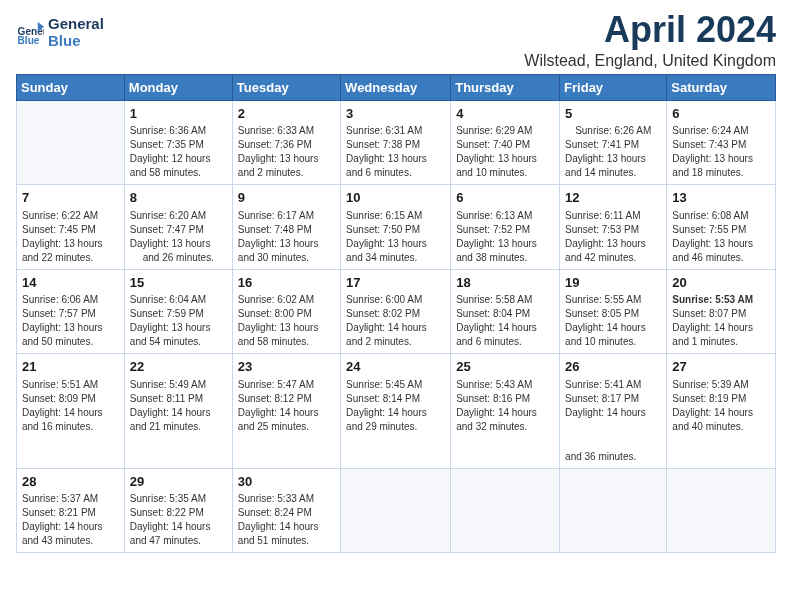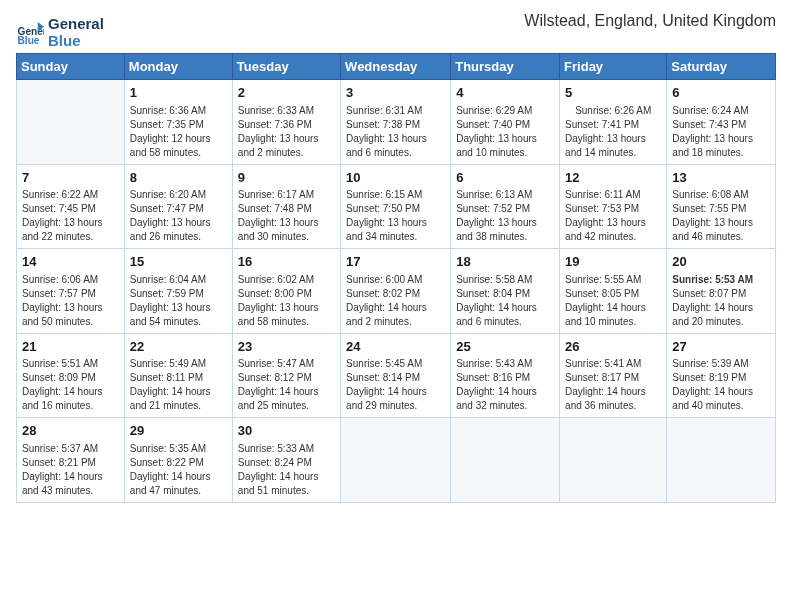--- a/index.html
+++ b/index.html
@@ -106,20 +106,21 @@
         <text x="2" y="32" font-family="Arial" font-size="13" font-weight="bold" fill="#3a7abf">Blue</text>
 
         <polygon points="28,4 36,10 28,16" fill="#3a7abf"></polygon>
       </svg>
       <div>
         <div class="logo-text" style="color:#1a3a5c;">General</div>
         <div class="logo-text" style="color:#3a7abf;">Blue</div>
       </div>
     </div>
     <div class="title-block">
+      <div class="month-title">April 2024</div>
       <div class="location">Wilstead, England, United Kingdom</div>
     </div>
   </div>
 
   <table class="calendar-table">
     <thead>
       <tr>
       <th>Sunday</th>
           <th>Monday</th>
           <th>Tuesday</th>
@@ -196,21 +197,21 @@
               <span style="display: block;">Daylight: 13 hours</span>
               <span style="display: block;">and 22 minutes.</span>
             </div>
           </td>
           <td>
             <span class="day-number">8</span>
             <div class="day-info">
               <span style="display: block;">Sunrise: 6:20 AM</span>
               <span style="display: block;">Sunset: 7:47 PM</span>
               <span style="display: block;">Daylight: 13 hours</span>
-              <span style="display: block;">and 26 minutes.</span>
+              <span style="display: block; text-align: center;">and 26 minutes.</span>
             </div>
           </td>
           <td>
             <span class="day-number">9</span>
             <div class="day-info">
               <span style="display: block;">Sunrise: 6:17 AM</span>
               <span style="display: block;">Sunset: 7:48 PM</span>
               <span style="display: block;">Daylight: 13 hours</span>
               <span style="display: block;">and 30 minutes.</span>
             </div>
@@ -306,21 +307,21 @@
               <span style="display: block;">Daylight: 14 hours</span>
               <span style="display: block;">and 10 minutes.</span>
             </div>
           </td>
           <td>
             <span class="day-number">20</span>
             <div class="day-info">
               <span style="display: block; font-weight: bold;">Sunrise: 5:53 AM</span>
               <span style="display: block;">Sunset: 8:07 PM</span>
               <span style="display: block;">Daylight: 14 hours</span>
-              <span style="display: block;">and 20 minutes.</span>
+              <span style="display: block;">and 1 minutes.</span>
             </div>
           </td>
         </tr>
         <tr>
           <td>
             <span class="day-number">21</span>
             <div class="day-info">
               <span style="display: block;">Sunrise: 5:51 AM</span>
               <span style="display: block;">Sunset: 8:09 PM</span>
               <span style="display: block;">Daylight: 14 hours</span>
@@ -362,21 +363,21 @@
               <span style="display: block;">Daylight: 14 hours</span>
               <span style="display: block;">and 32 minutes.</span>
             </div>
           </td>
           <td>
             <span class="day-number">26</span>
             <div class="day-info">
               <span style="display: block;">Sunrise: 5:41 AM</span>
               <span style="display: block;">Sunset: 8:17 PM</span>
               <span style="display: block;">Daylight: 14 hours</span>
-              <span style="display: block;">and 36 minutes.</span>
+              <span style="display: block; margin-top: 30px;">and 36 minutes.</span>
             </div>
           </td>
           <td>
             <span class="day-number">27</span>
             <div class="day-info">
               <span style="display: block;">Sunrise: 5:39 AM</span>
               <span style="display: block;">Sunset: 8:19 PM</span>
               <span style="display: block;">Daylight: 14 hours</span>
               <span style="display: block;">and 40 minutes.</span>
             </div>

